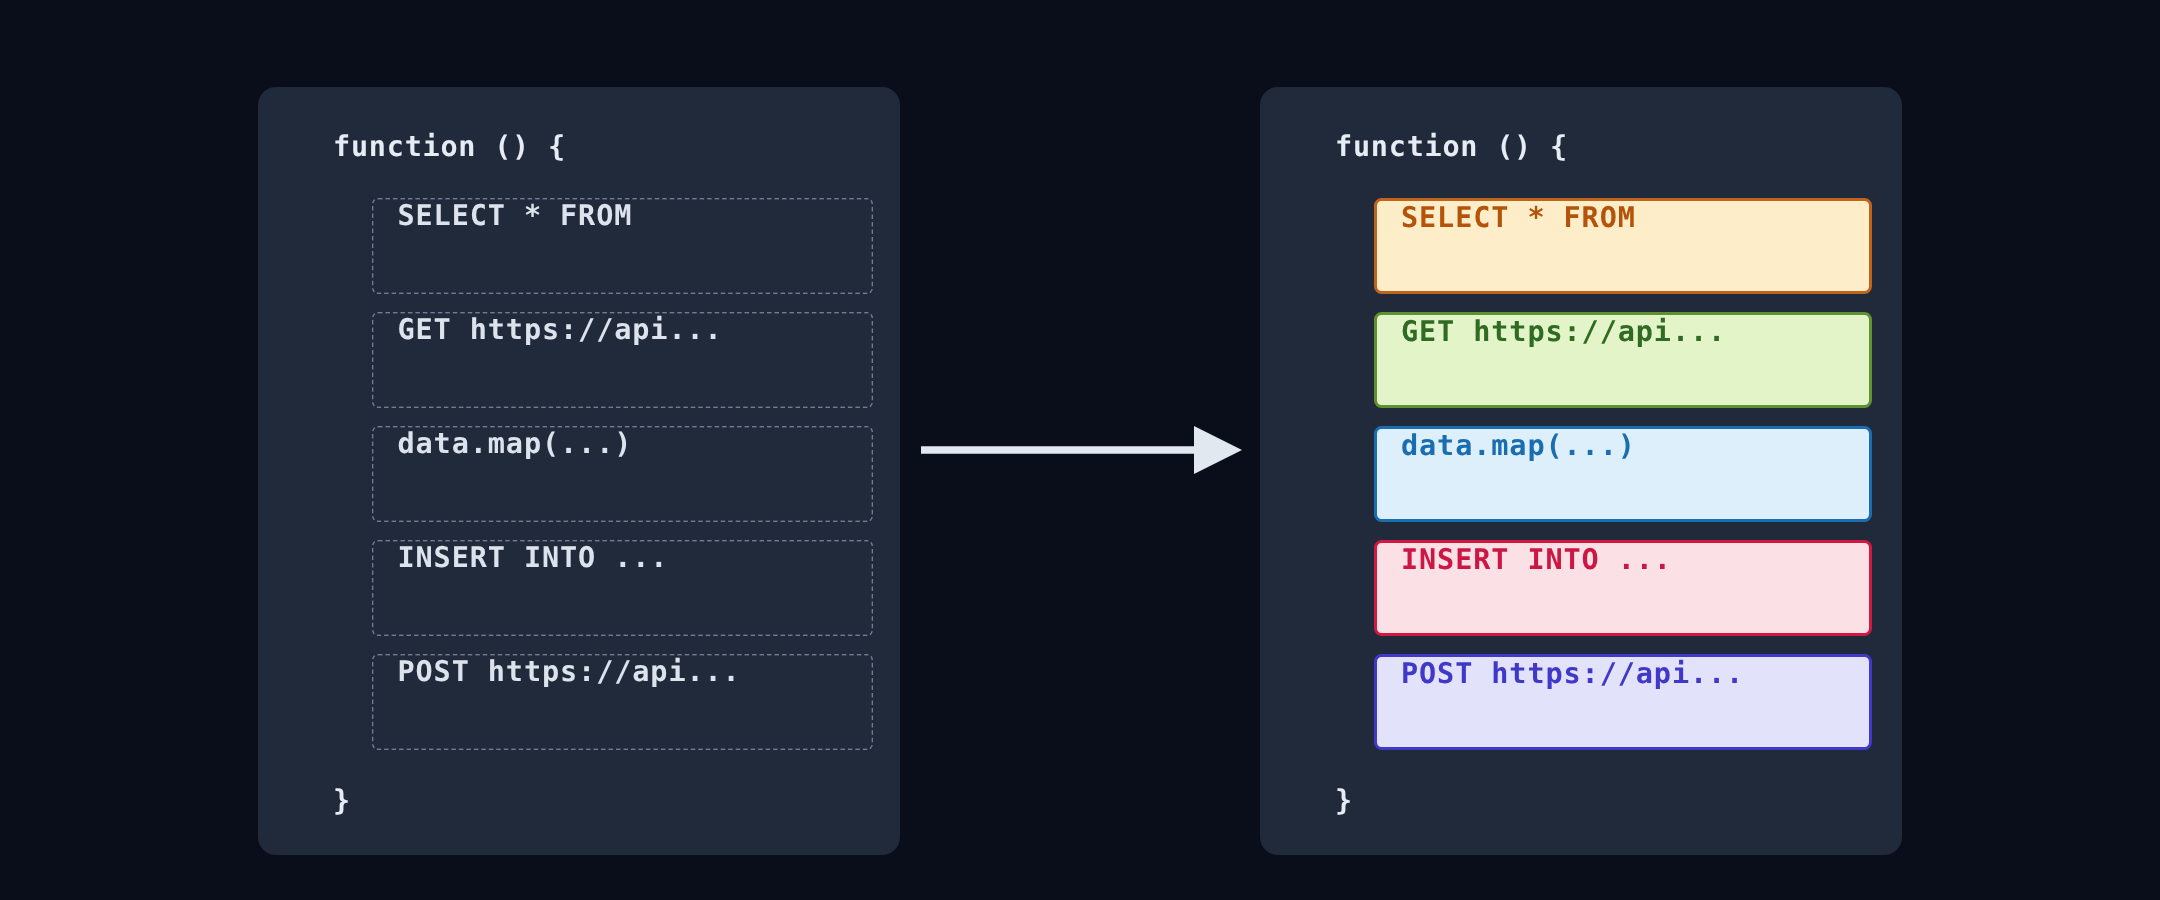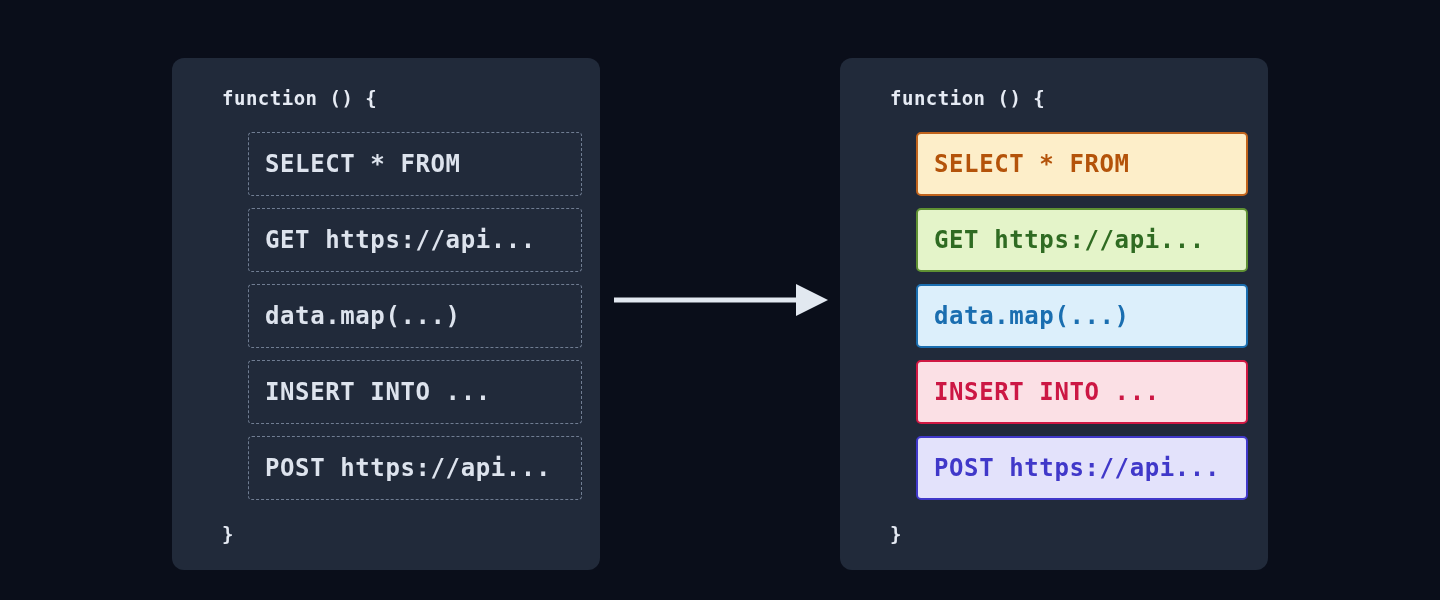--- a/index.html
+++ b/index.html
@@ -58,23 +58,23 @@
     flex-direction: column;
     gap: 12px;
   }
 
   .panel--before .stmt-list { margin-left: 50px; }
   .panel--after  .stmt-list { margin-left: 50px; }
 
   .stmt {
     height: 64px;
     display: flex;
-    align-items: center;
+    align-items: flex-start;
     padding-left: 16px;
-    font-size: 24px;
+    font-size: 19px;
     font-weight: bold;
     letter-spacing: 0.6px;
     white-space: pre;
     border-radius: 4px;
   }
 
   
   .stmt--plain {
     width: 334px;
     border: 1.5px dashed #707d92;

